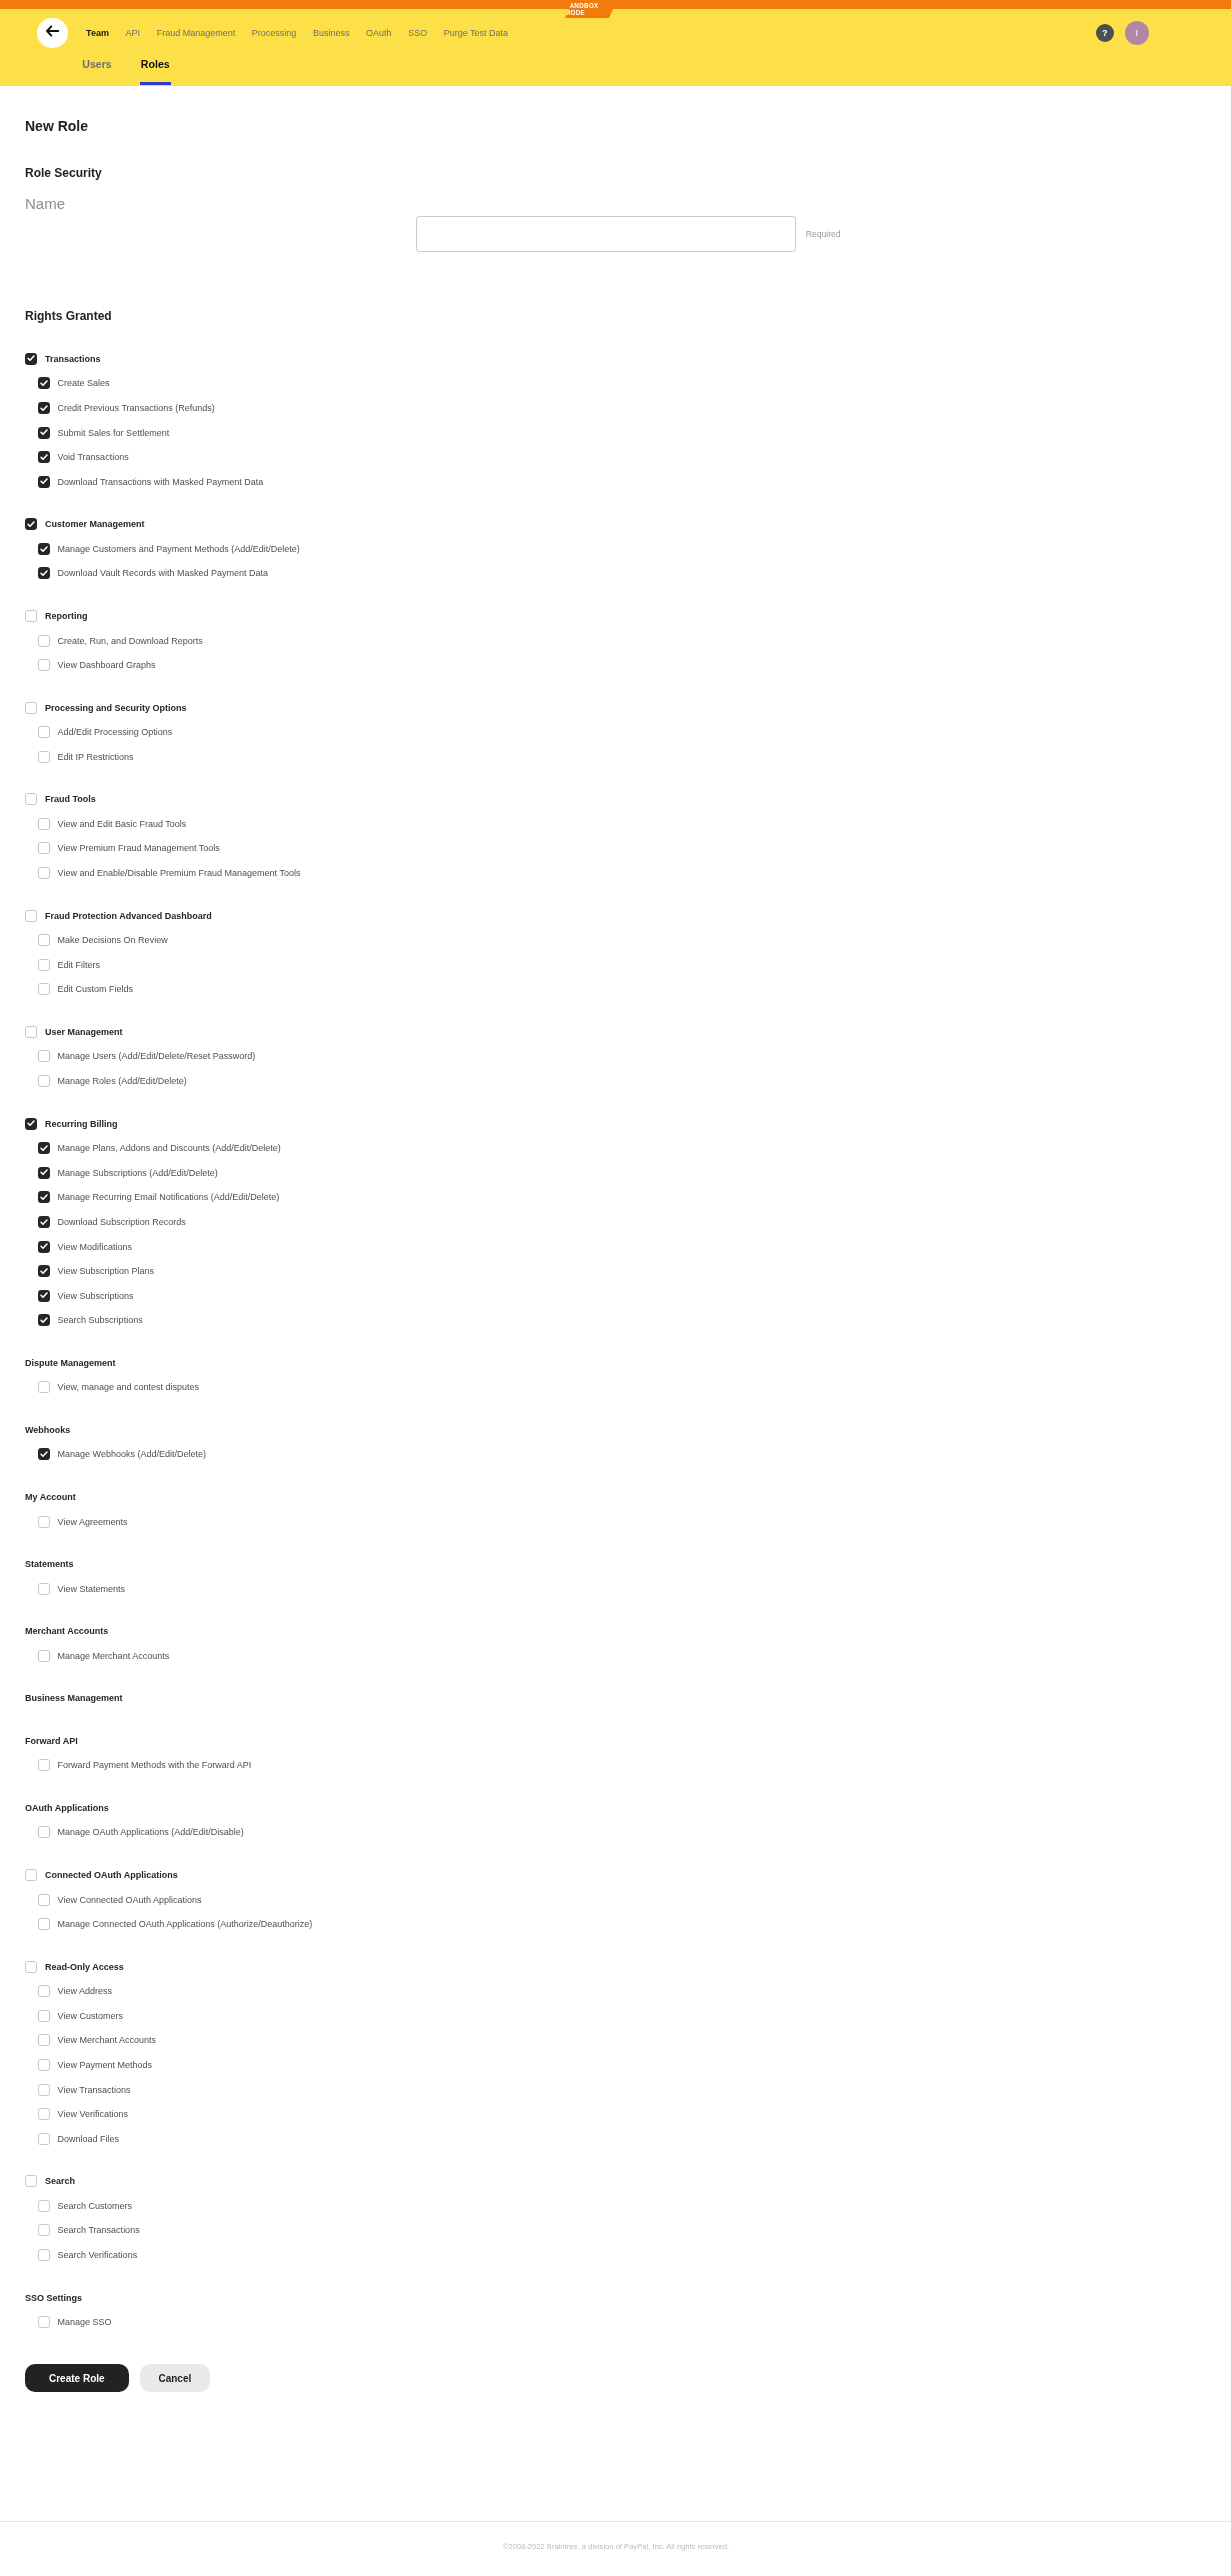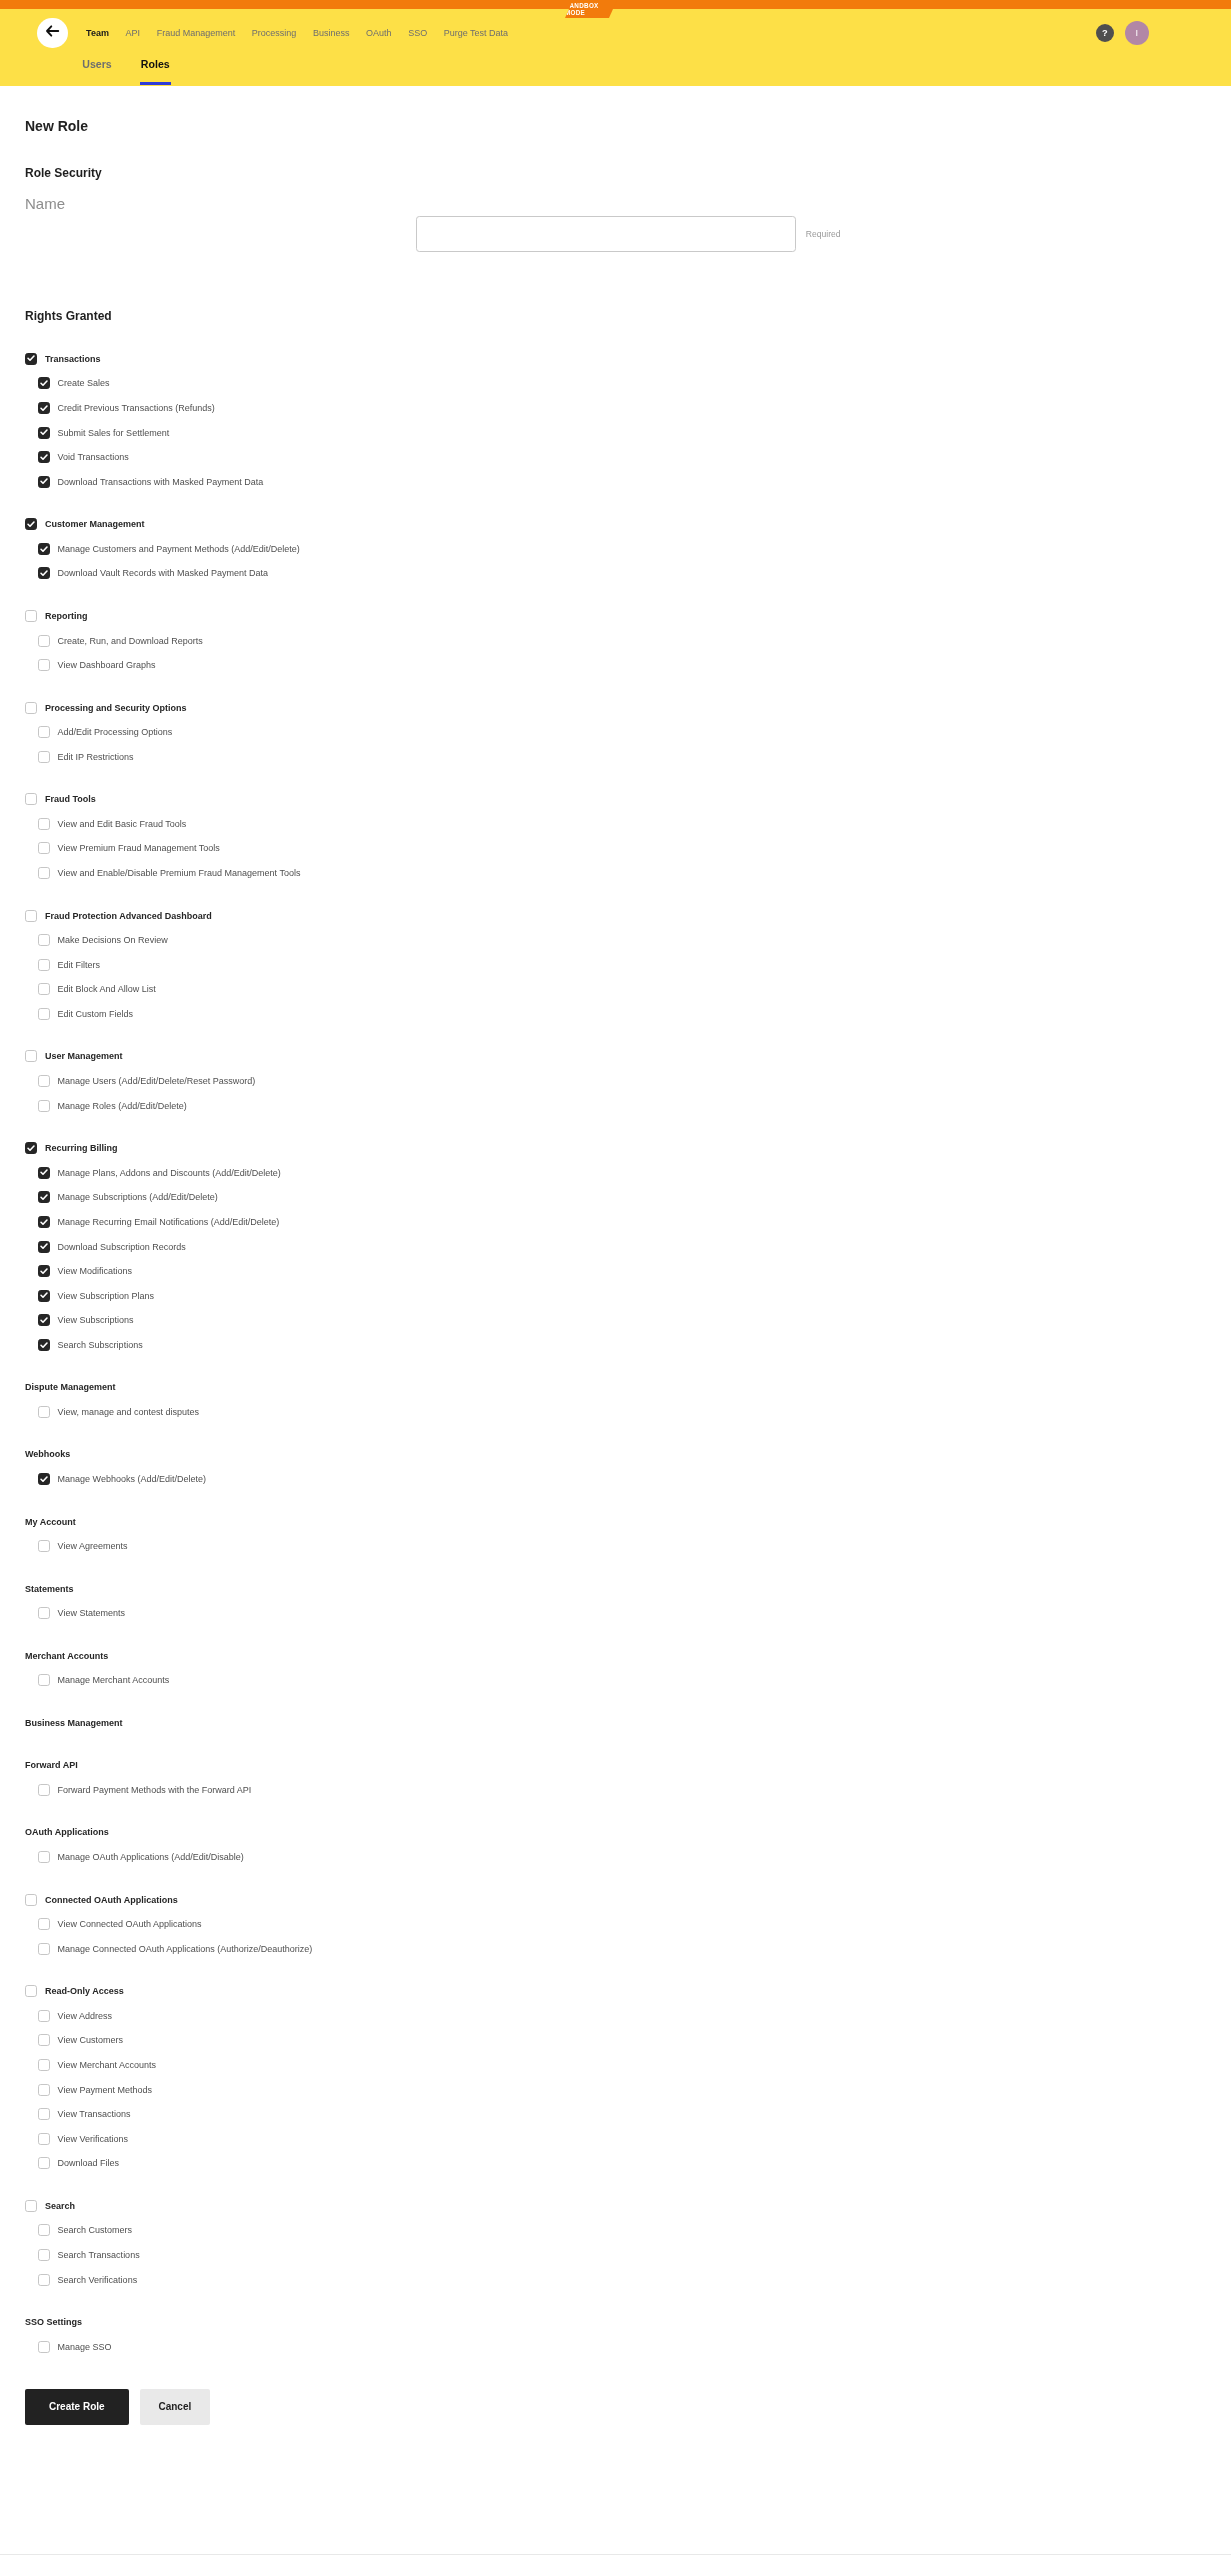--- a/index.html
+++ b/index.html
@@ -74,21 +74,21 @@
   }
   .cb.on { background:#262626; border-color:#262626; }
   .cb svg { width:8px; height:6.6px; }
   .cb svg path { fill:none; stroke:#fff; stroke-width:2.4; stroke-linecap:round; stroke-linejoin:round; }
   .perm-label { margin-left:8px; font-size:9px; color:#4F4F4F; }
   .perm-label.parent { font-weight:700; color:#262626; }
   .heading-only { font-size:9px; font-weight:700; color:#262626; }
 
   
   .actions { margin-top:34px; display:flex; align-items:center; }
-  .btn { height:36px; border:none; border-radius:2px; font-family:inherit; font-size:10px; font-weight:700; cursor:pointer; }
+  .btn { height:28px; border:none; border-radius:10px; font-family:inherit; font-size:10px; font-weight:700; cursor:pointer; }
   .btn-primary { background:#222; color:#fff; padding:0 24px; }
   .btn-secondary { background:#E9E9E9; color:#222; padding:0 18.6px; margin-left:11.3px; }
 
   
   footer {
     margin-top:129px; border-top:0.7px solid #E8E8E8;
     padding:20px 0 27px 0; text-align:center;
   }
   .copyright { font-size:7.6px; line-height:10.6px; color:#BBBBBB; }
 </style>
@@ -283,24 +283,20 @@
           <div class="perm-row child-row">
             <span class="cb"></span>
             <span class="perm-label">Make Decisions On Review</span>
           </div>
           <div class="perm-row child-row">
             <span class="cb"></span>
             <span class="perm-label">Edit Filters</span>
           </div>
           <div class="perm-row child-row">
             <span class="cb"></span>
-            <span class="perm-label">Edit Block And Allow List</span>
-          </div>
-          <div class="perm-row child-row">
-            <span class="cb"></span>
             <span class="perm-label">Edit Custom Fields</span>
           </div>
         </div>
       </div>
       <div class="rights-section">
         <div class="perm-row">
           <span class="cb"></span>
           <span class="perm-label parent">User Management</span>
         </div>
         <div class="section-children">

